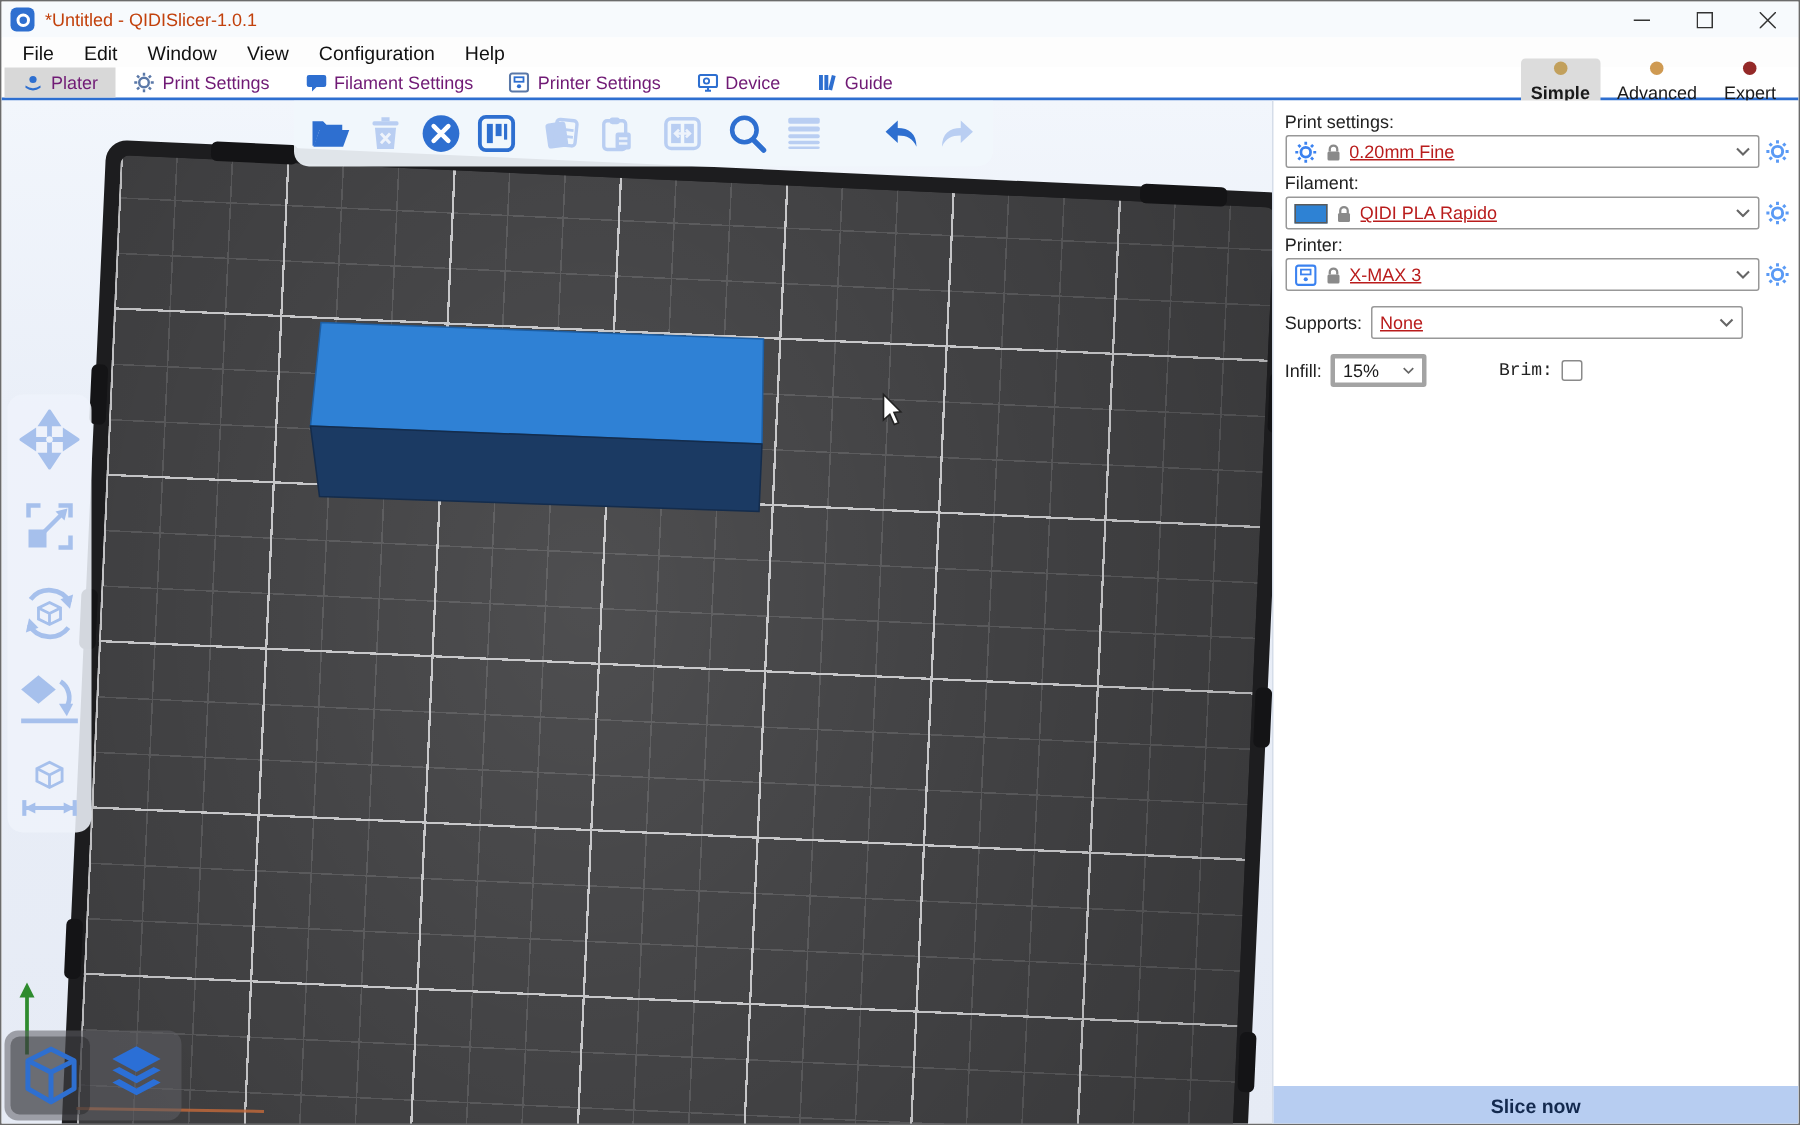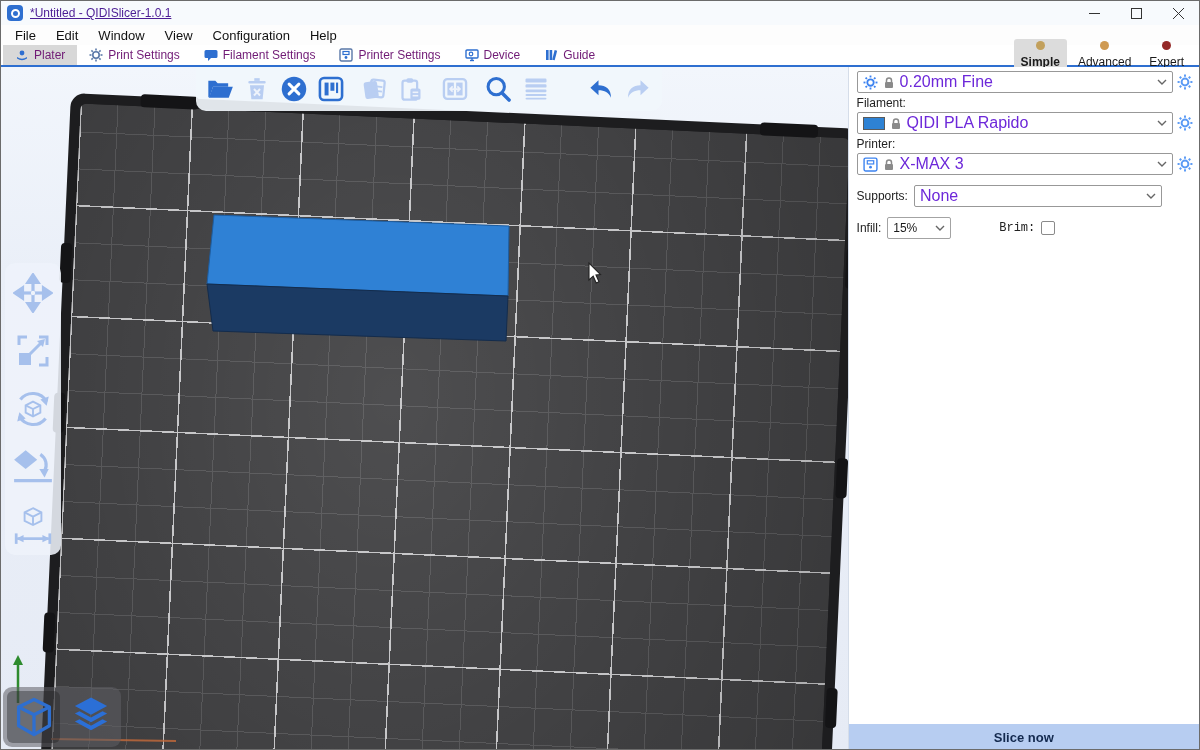--- a/index.html
+++ b/index.html
@@ -8,21 +8,21 @@
     font-family:"Liberation Sans", sans-serif;
     background:#ffffff;
     border:1px solid #6b6b6b;
     position:relative;
     color:#1a1a1a;
   }
   
   .titlebar { height:24px; background:#f7fafd; display:flex; align-items:center; padding-left:6px; }
   .app-icon { width:16px; height:16px; border-radius:4px; background:#2e6fd0; display:flex; align-items:center; justify-content:center; margin-right:7px; }
   .app-icon span { width:9px; height:9px; border:2px solid #fff; border-radius:50%; display:block; }
-  .title-text { font-size:12px; color:#4c1d95;text-decoration:underline; }
+  .title-text { font-size:12px; color:#c2410c; }
   .win-controls { margin-left:auto; display:flex; height:100%; }
   .win-btn { width:42px; height:100%; display:flex; align-items:center; justify-content:center; color:#333; }
   
   .menubar { height:20px; background:#fdfdfd; display:flex; align-items:center; padding-left:4px; }
   .menu-item { font-size:13px; padding:2px 10px; color:#111; }
   
   .tabbar { height:22px; background:#ffffff; border-bottom:2px solid #2e6fd0; display:flex; align-items:stretch; padding-left:2px; }
   .tab { display:flex; align-items:center; gap:5px; padding:0 12px; font-size:12px; color:#701a75; }
   .tab.selected { background:#d8d8d8; }
   .tab svg { flex:none; }
@@ -77,25 +77,25 @@
     background:rgba(95,95,100,0.55); border-radius:9px; display:flex; align-items:center; padding:4px; gap:4px; }
   .vt-btn { width:54px; height:52px; display:flex; align-items:center; justify-content:center; border-radius:6px; }
   .vt-btn.selected { background:rgba(30,30,32,0.38); }
   
   .right-panel { width:352px; height:684px; background:#ffffff; border-left:1px solid #d5dde9;
     position:relative; padding:4px 6px 0 8px; }
   .rp-label { font-size:12px; color:#222; margin:3px 0 2px 0; }
   .combo-row { display:flex; align-items:center; gap:4px; }
   .combo { flex:1; height:22px; background:#fff; border:1px solid #989898; border-radius:2px;
     display:flex; align-items:center; gap:5px; padding:0 5px; }
-  .combo .val { font-size:16px; color:#6d28d9; flex:1; white-space:nowrap; overflow:hidden; }
+  .combo .val { font-size:12px; color:#b91c1c; flex:1; white-space:nowrap; overflow:hidden;text-decoration:underline; }
   .swatch { width:22px; height:13px; border:1px solid #5a5a5a; background:#2e82d4; flex:none; }
   .rp-row { display:flex; align-items:center; margin-top:10px; gap:6px; }
   .rp-inline-label { font-size:12px; color:#222; }
-  .combo-small { width:64px; height:22px; border:1px solid #a3a3a3; border-radius:2px;
+  .combo-small { width:64px; height:22px; border:3px solid #a3a3a3; border-radius:2px;
     display:flex; align-items:center; padding:0 5px; gap:16px; }
   .combo-small .val { font-size:12px; flex:1; }
   .checkbox { width:14px; height:14px; border:1px solid #8a8a8a; border-radius:2px; background:#fff; }
   .slice-btn { position:absolute; left:0; bottom:0; width:100%; height:27px;
     background:#b7cdf1; border:none; font-family:"Liberation Sans",sans-serif;
     font-size:13px; font-weight:bold; color:#13294e; display:flex; align-items:center; justify-content:center; }
 </style>
 </head>
 <body>
 
@@ -391,20 +391,21 @@
               <polygon points="6,17 10,15 20,20.5 30,15 34,17 20,24.5"></polygon>
               <polygon points="6,24 10,22 20,27.5 30,22 34,24 20,31.5"></polygon>
             </g>
           </svg>
       </div>
     </div>
   </div>
 
   <div class="right-panel">
 
+    <div class="rp-label">Print settings:</div>
     <div class="combo-row">
       <div class="combo">
         <svg width="15" height="15" viewBox="0 0 14 14">
             <circle cx="7" cy="7" r="3" fill="none" stroke="#3b82f0" stroke-width="1.7"></circle>
             <g stroke="#3b82f0" stroke-width="1.7">
               <line x1="7" y1="0.5" x2="7" y2="2.3"></line>
               <line x1="7" y1="11.7" x2="7" y2="13.5"></line>
               <line x1="0.5" y1="7" x2="2.3" y2="7"></line>
               <line x1="11.7" y1="7" x2="13.5" y2="7"></line>
               <line x1="2.4" y1="2.4" x2="3.7" y2="3.7"></line>

